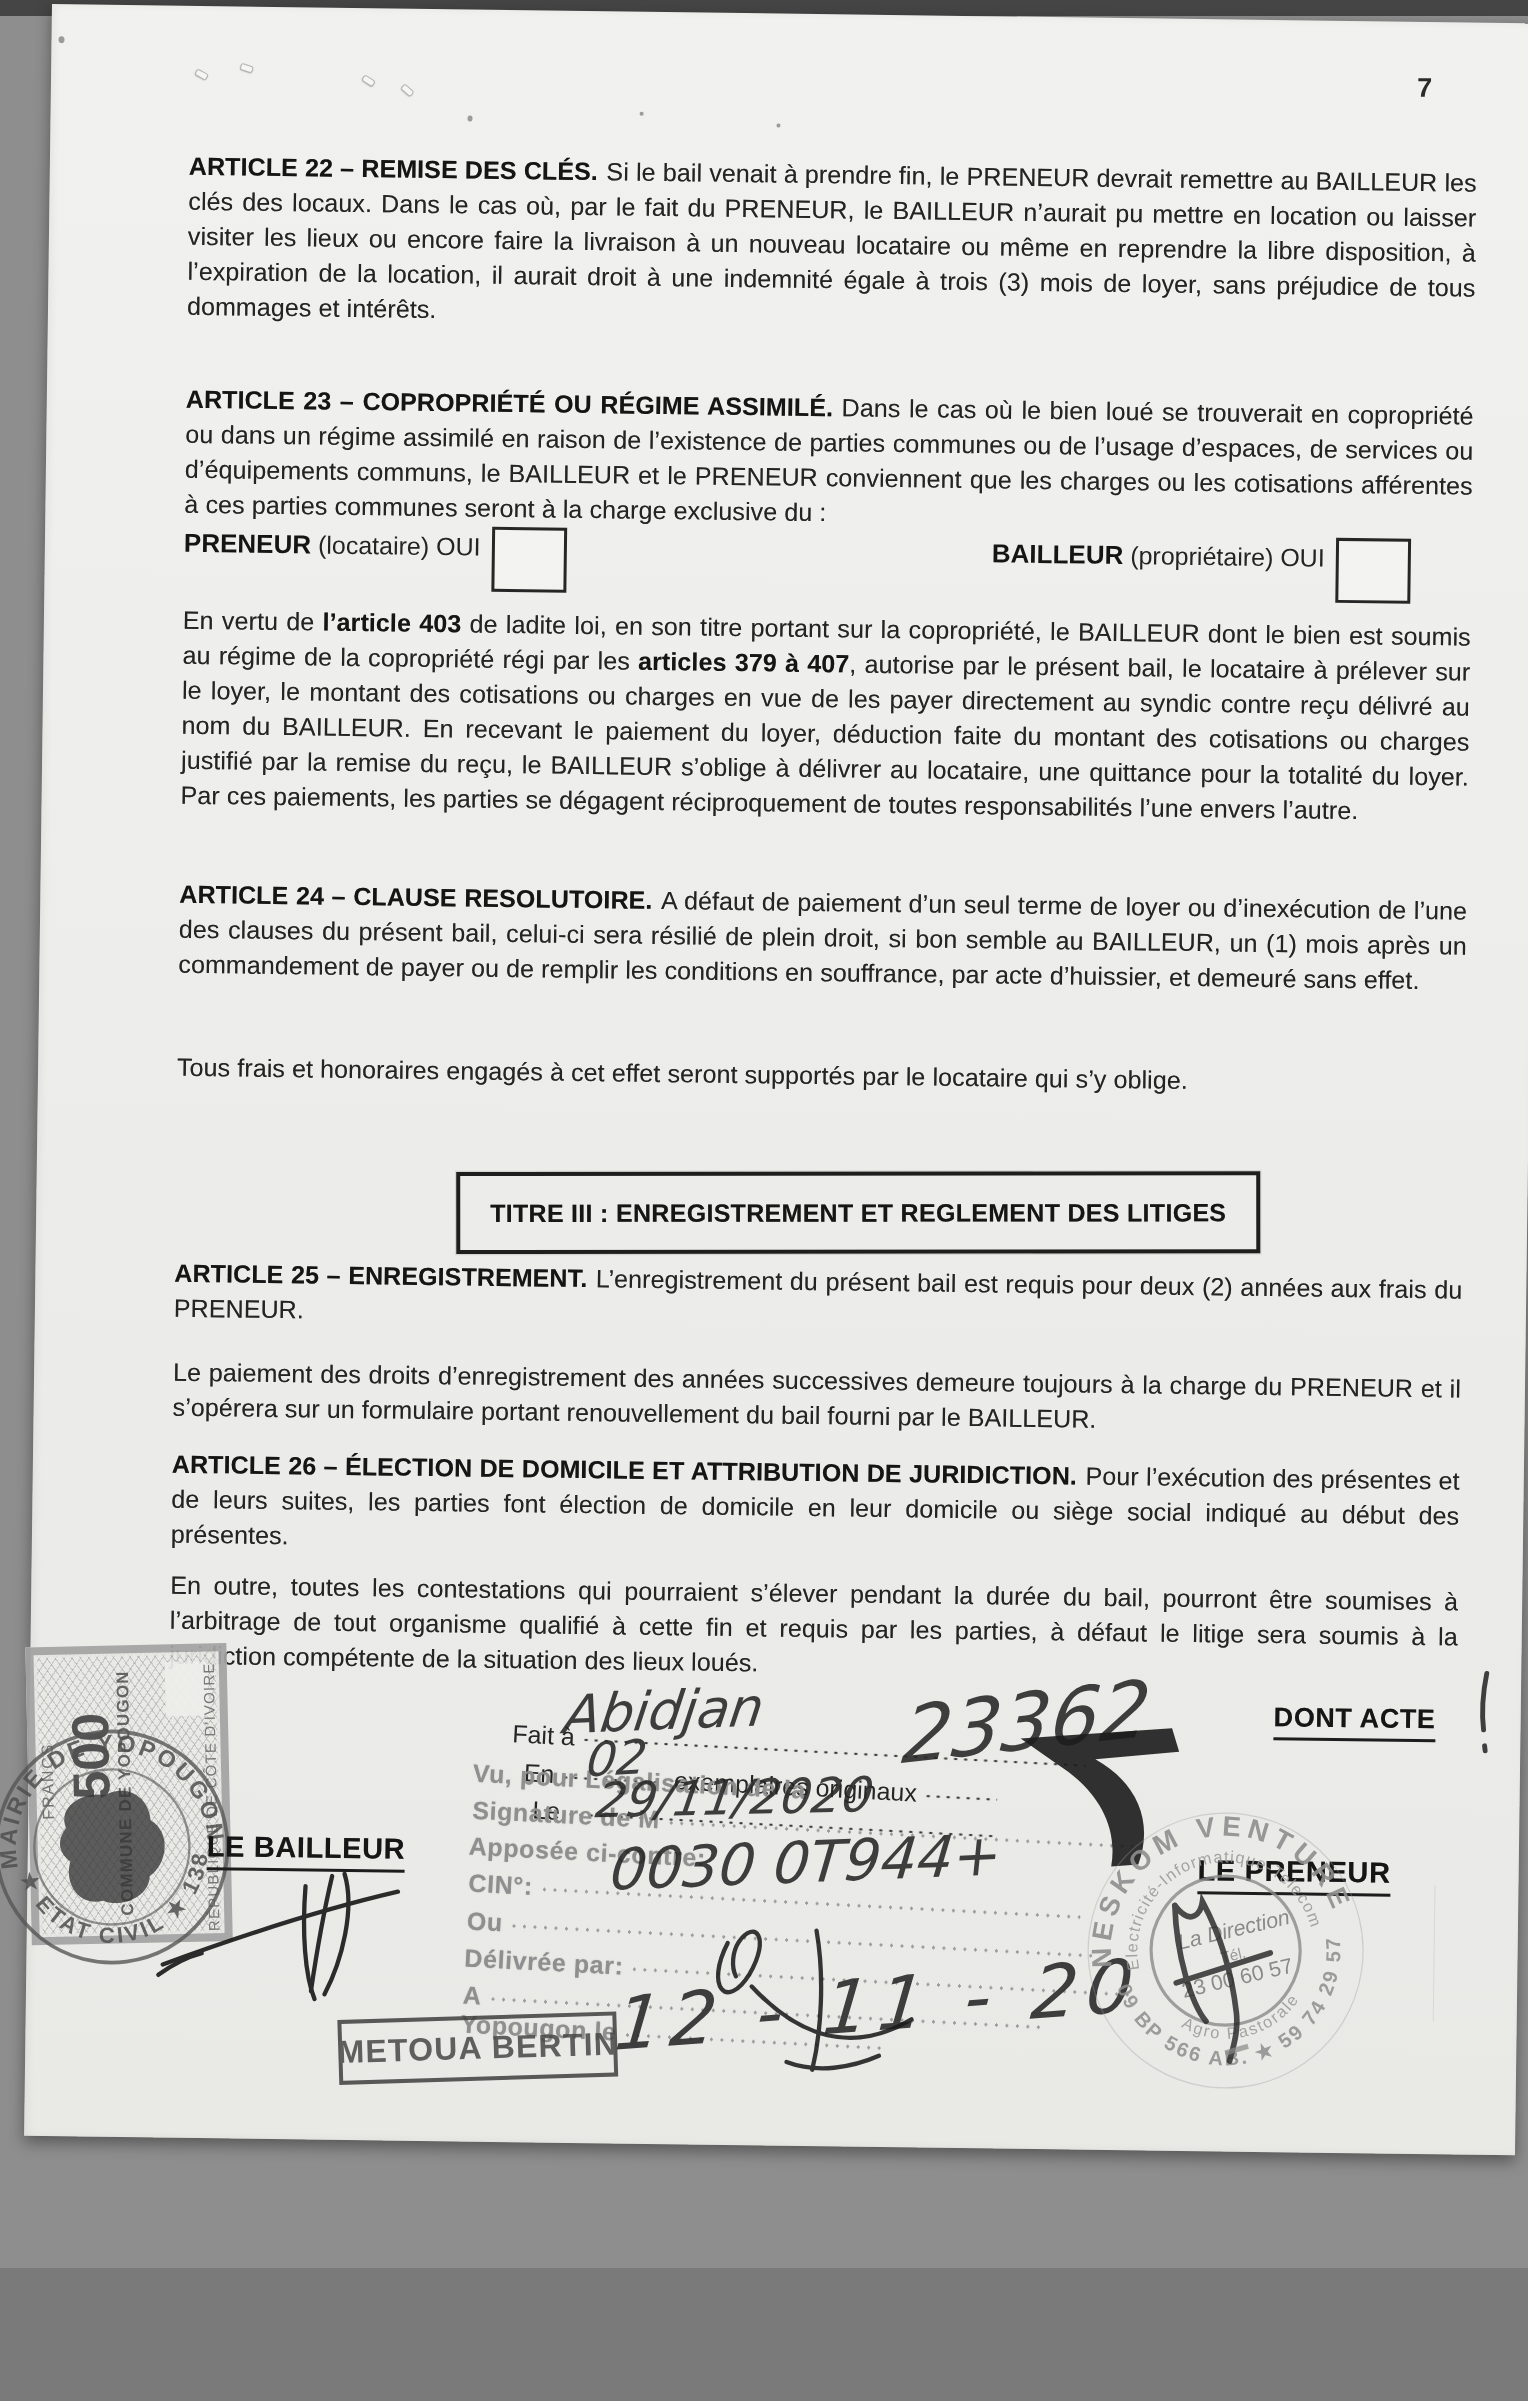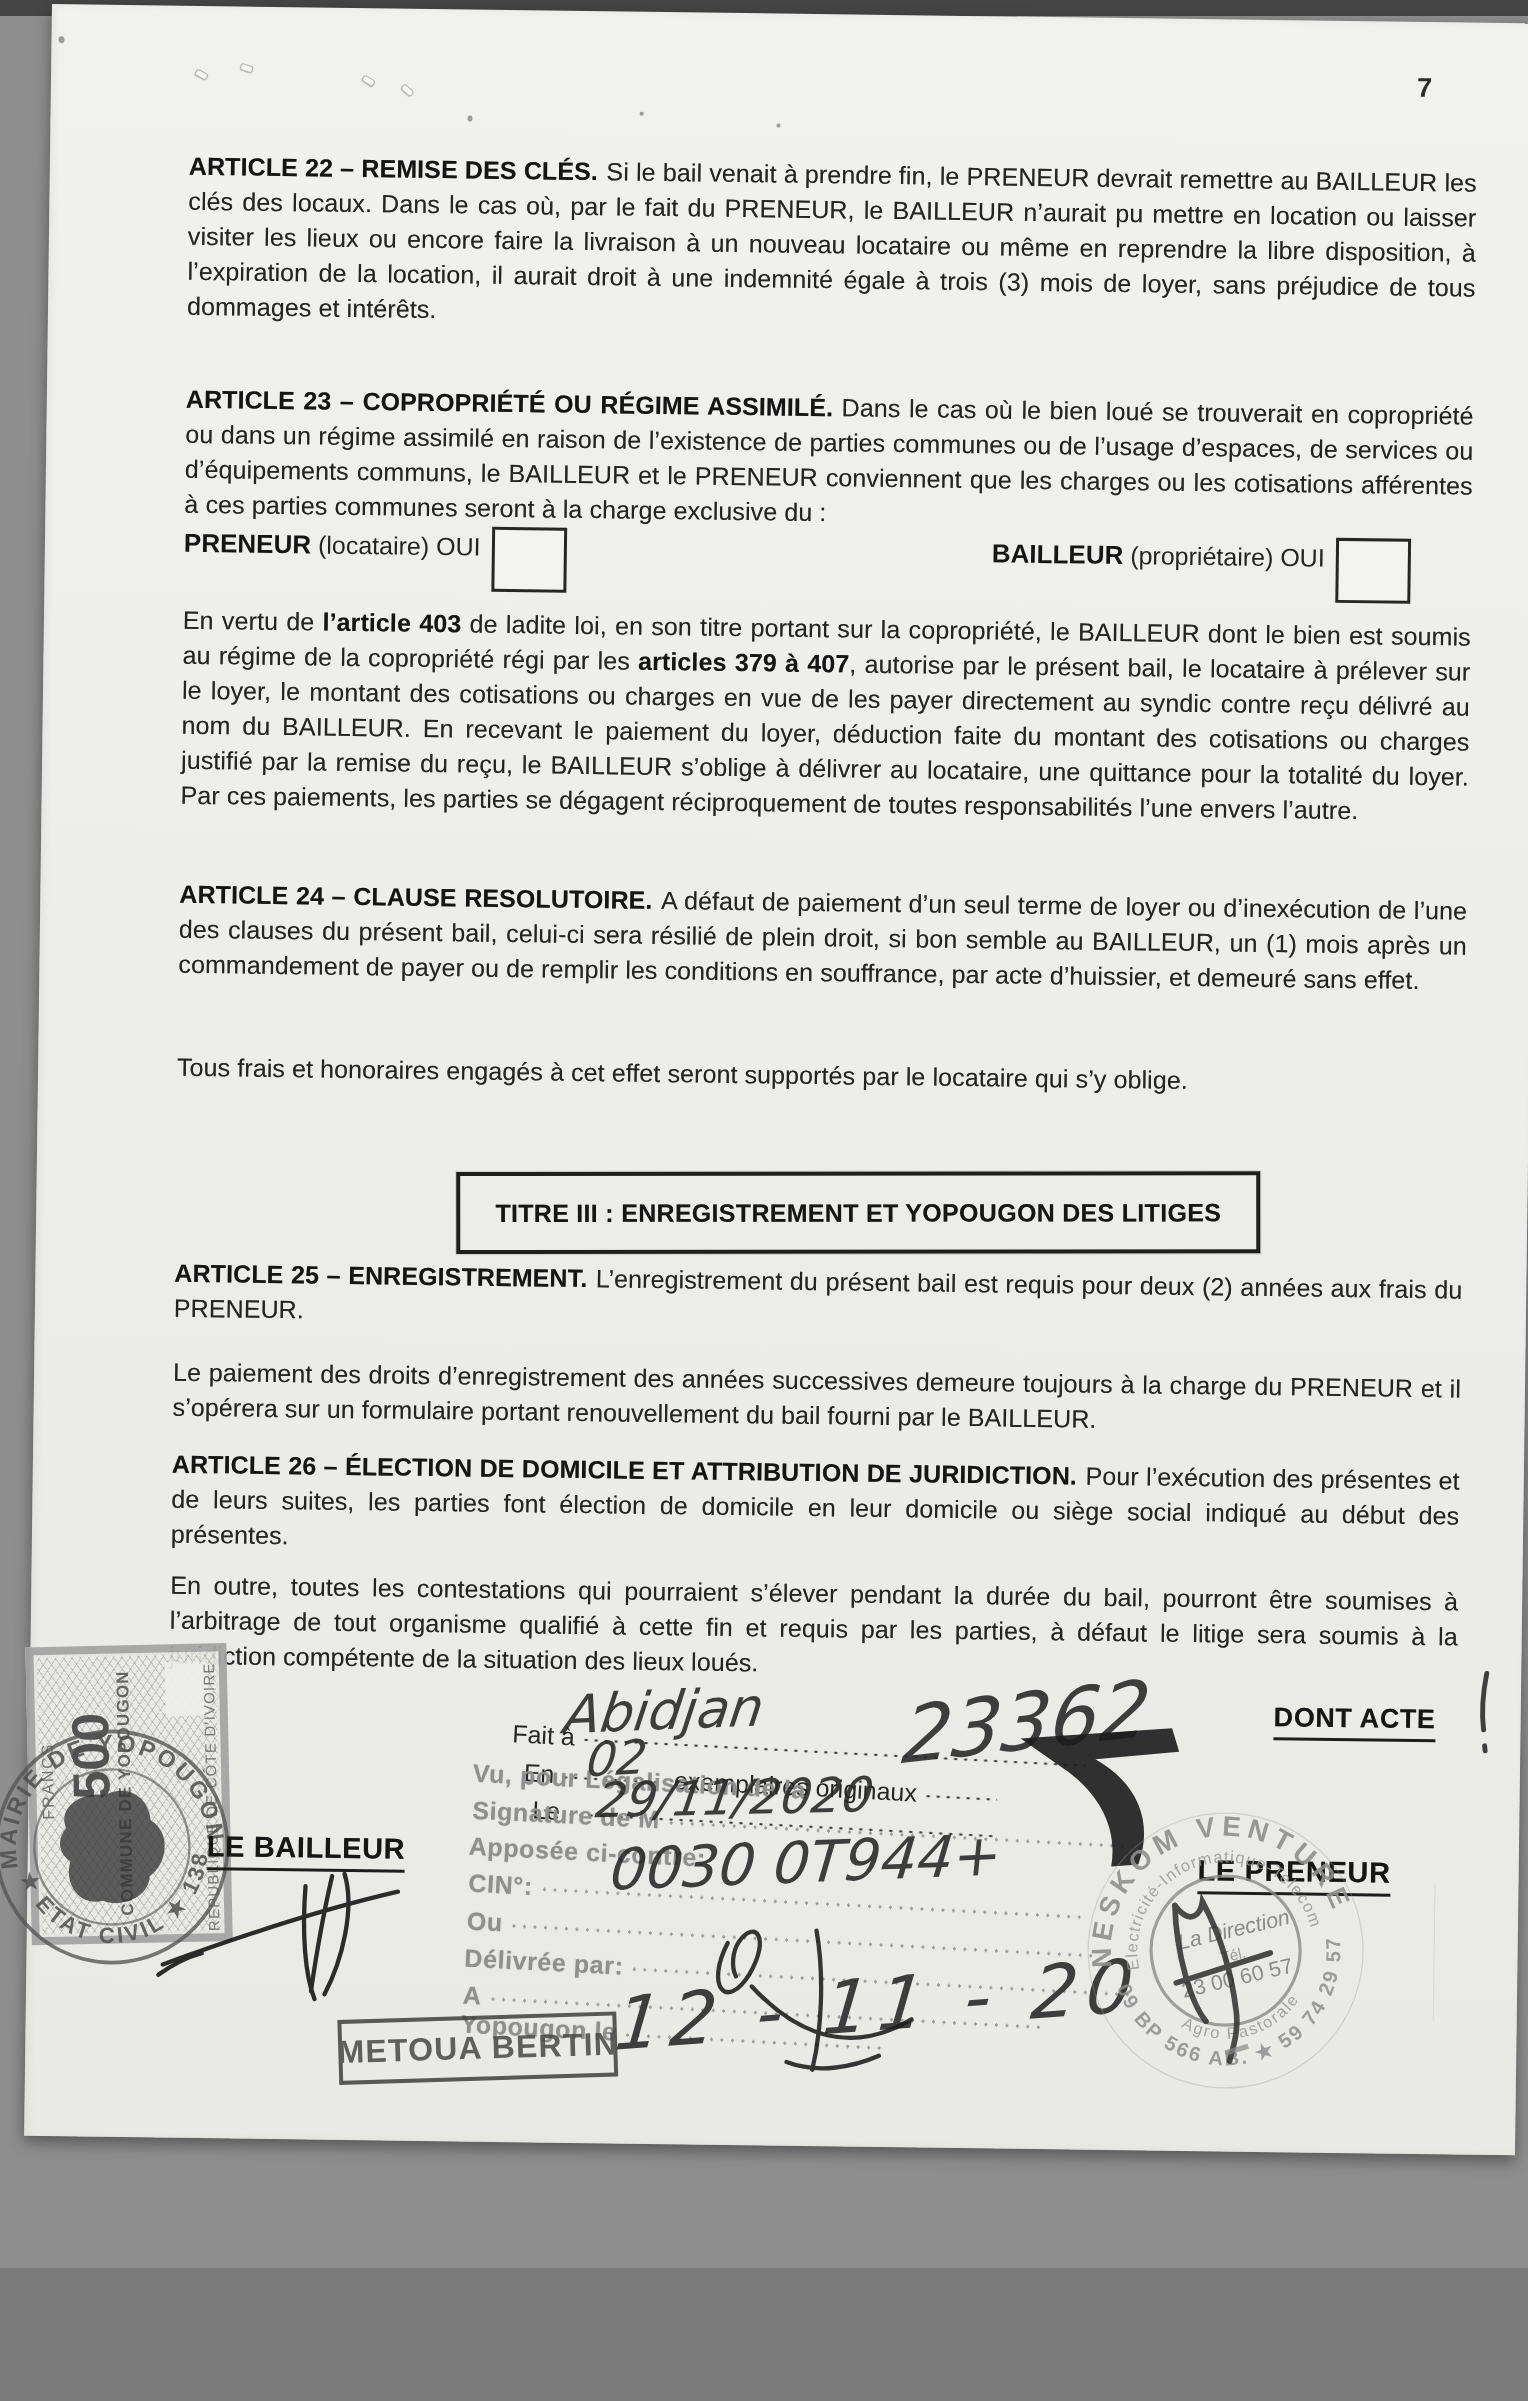--- a/index.html
+++ b/index.html
@@ -99,21 +99,21 @@
       <span>En vertu de </span><span class="b">l’article 403</span><span> de ladite loi, en son titre portant sur la copropriété, le BAILLEUR dont le bien est soumis au régime de la copropriété  régi par les </span><span class="b">articles 379 à 407</span><span>, autorise par le présent bail,  le locataire à prélever sur le loyer, le montant des cotisations ou charges en vue de les payer directement au syndic contre reçu délivré au nom du BAILLEUR. En recevant le paiement du loyer, déduction faite du montant des cotisations ou charges justifié par la remise du reçu, le BAILLEUR s’oblige à délivrer au locataire, une quittance pour la totalité du loyer. Par ces paiements, les parties se dégagent réciproquement de toutes responsabilités l’une envers l’autre.</span>
     </div>
 
     <div class="para" style="top:871px;">
       <span class="hd">ARTICLE 24 – CLAUSE RESOLUTOIRE.</span><span>A défaut de paiement d’un seul terme de loyer ou d’inexécution de l’une des clauses du présent  bail, celui-ci sera résilié de plein droit, si bon semble au BAILLEUR, un (1) mois après un commandement de payer ou de remplir les conditions en souffrance, par acte d’huissier, et demeuré sans effet.</span>
     </div>
 
     <div class="para" style="top:1044px;">Tous frais et honoraires engagés à cet effet seront supportés par le locataire qui  s’y oblige.</div>
 
     <div class="titrebox">
-      <span>TITRE III : ENREGISTREMENT ET YOPOUGON DES LITIGES</span>
+      <span>TITRE III : ENREGISTREMENT ET REGLEMENT DES LITIGES</span>
     </div>
 
     <div class="para" style="top:1250px;">
       <span class="hd">ARTICLE  25 – ENREGISTREMENT.</span><span>L’enregistrement du présent bail est requis pour  deux (2) années aux frais du PRENEUR.</span>
     </div>
 
     <div class="para" style="top:1349px;">Le paiement des droits d’enregistrement des années successives demeure toujours à la charge du PRENEUR et il s’opérera sur un formulaire portant renouvellement du bail fourni par le BAILLEUR.</div>
 
     <div class="para" style="top:1441px;">
       <span class="hd">ARTICLE   26 – ÉLECTION  DE  DOMICILE  ET  ATTRIBUTION  DE  JURIDICTION.</span><span>Pour l’exécution des présentes et de leurs suites, les parties font élection de domicile en leur domicile ou siège social indiqué au début des présentes.</span>

